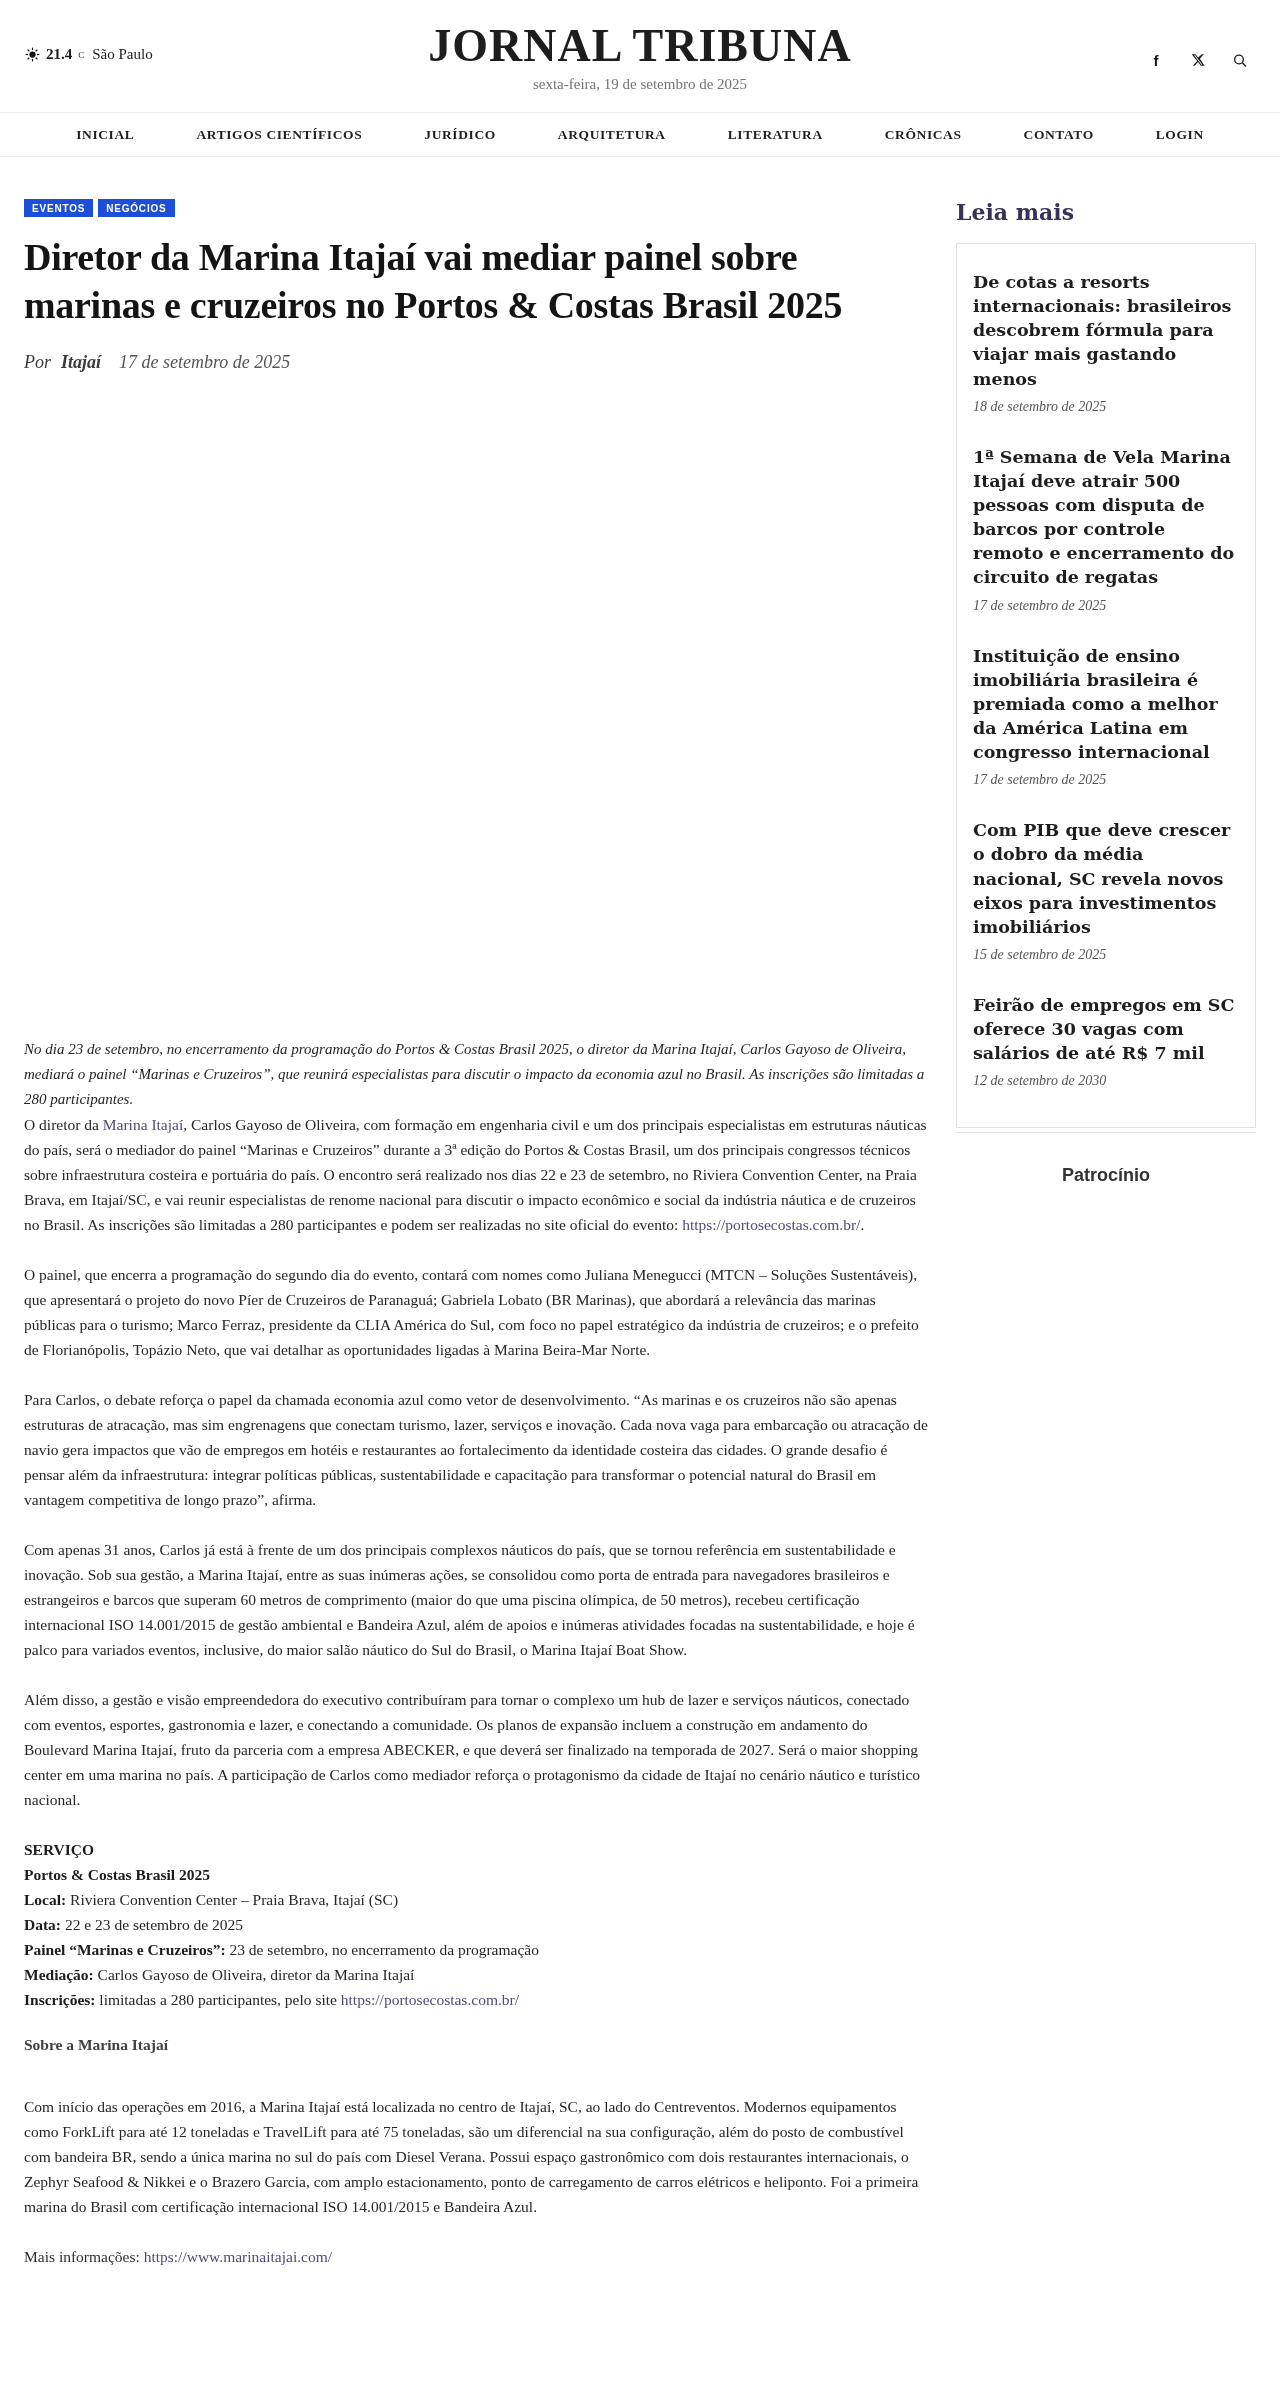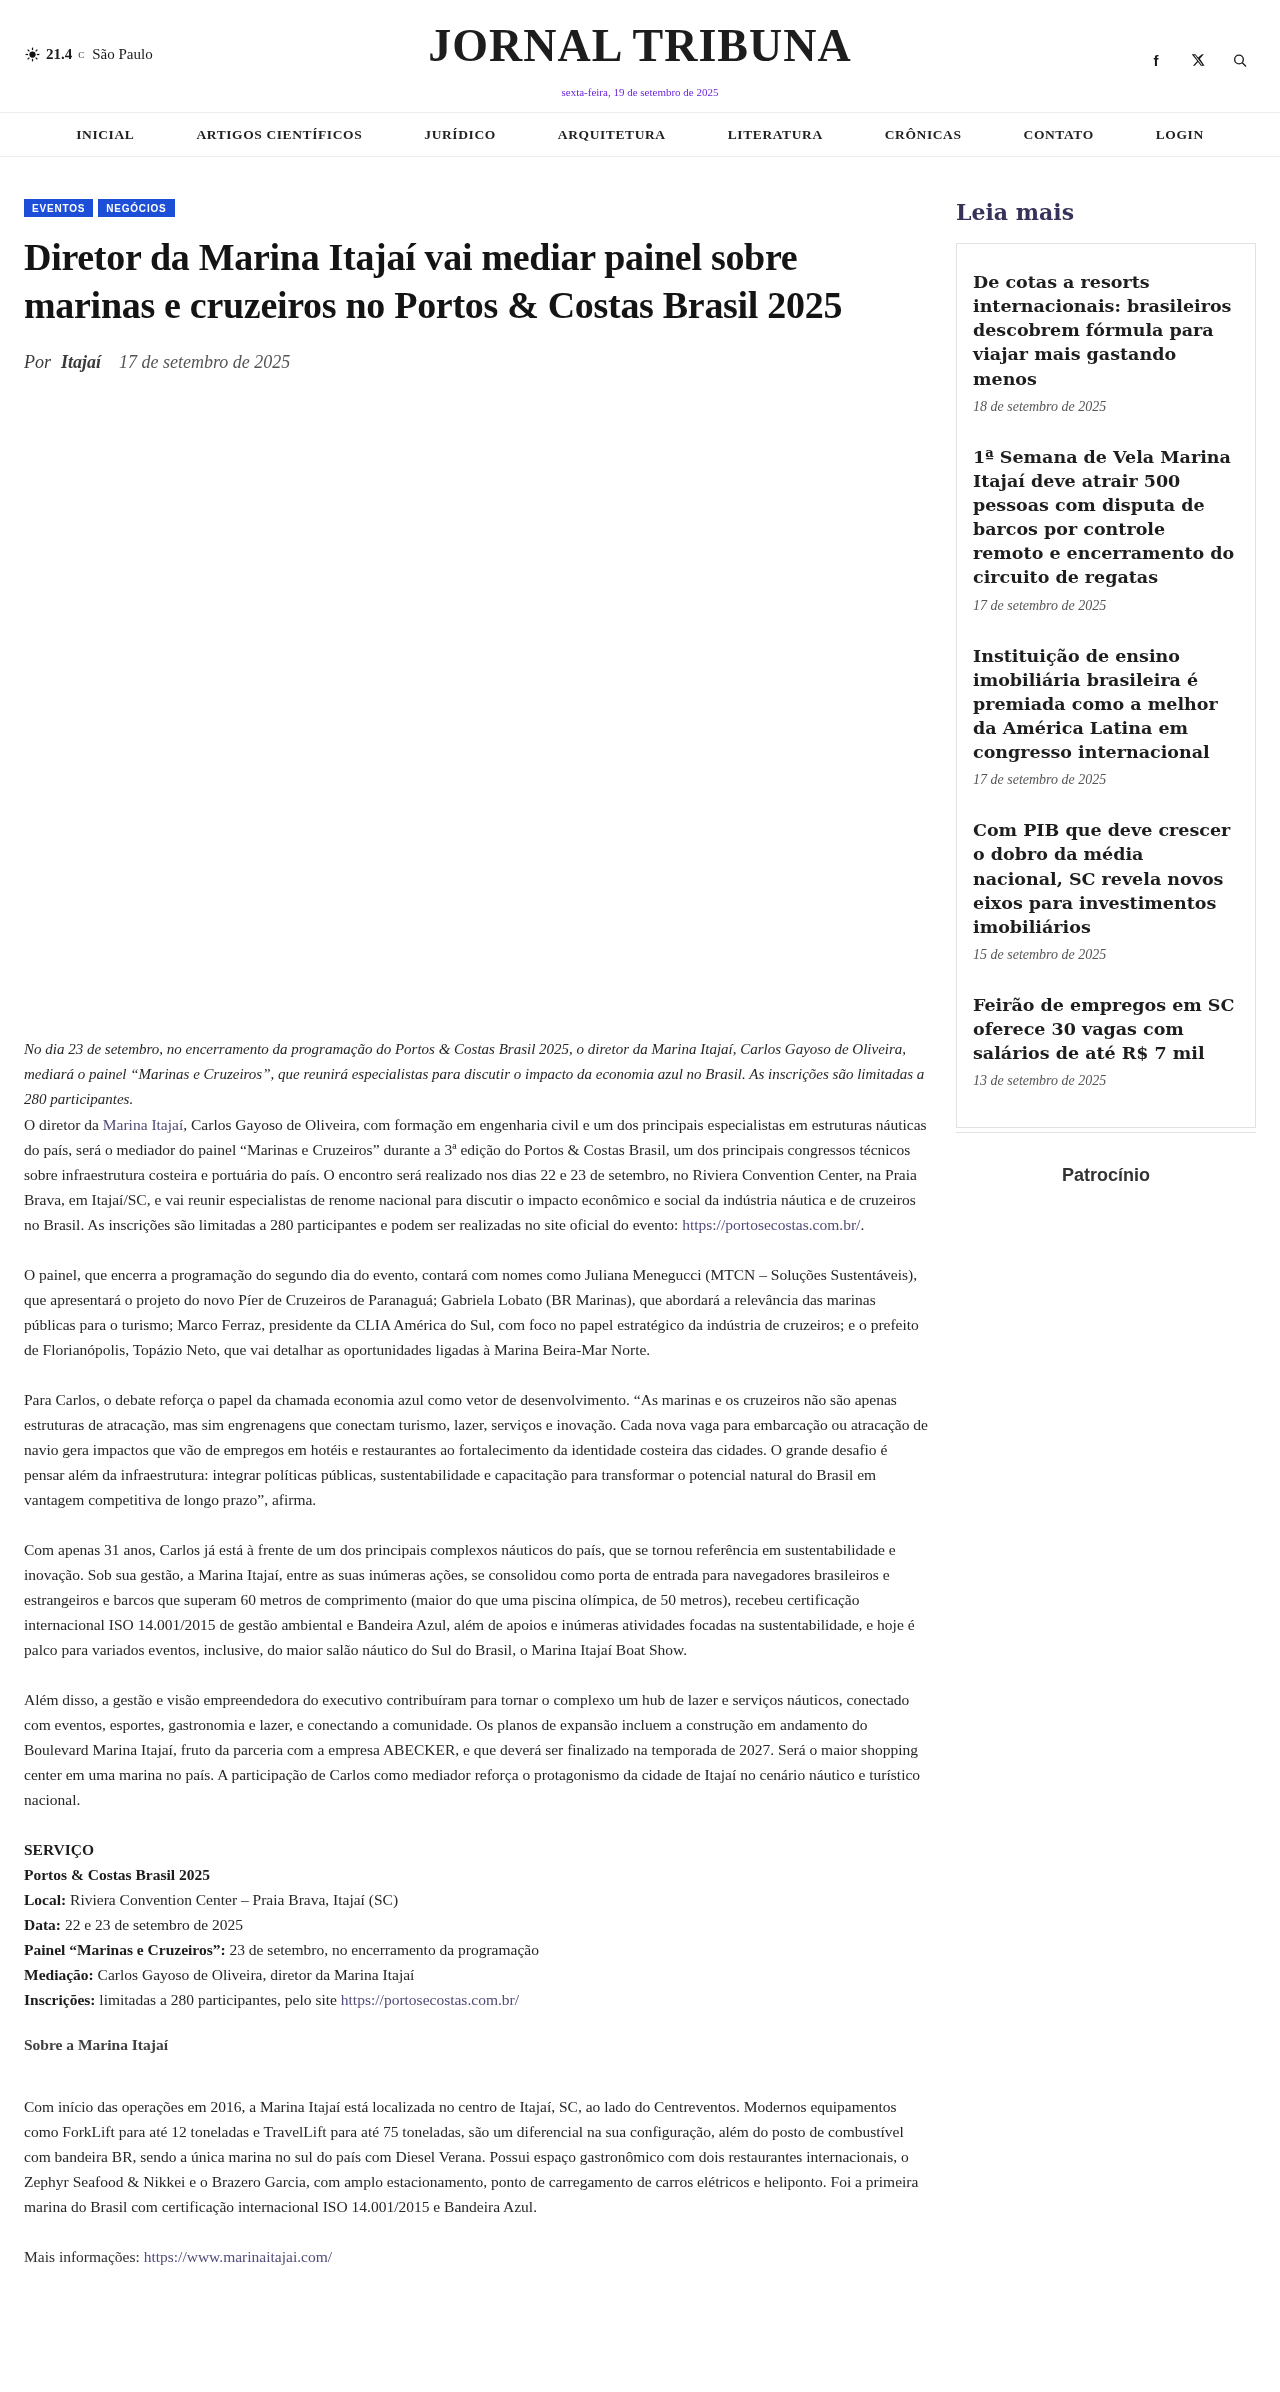--- a/index.html
+++ b/index.html
@@ -21,21 +21,21 @@
     font-size:15px; color:#1c1c1c;
   }
   .weather .temp { font-weight:bold; }
   .weather sup { font-size:9px; margin-right:2px; }
   .sun-ic { width:15px; height:15px; display:inline-block; }
   .masthead { text-align:center; padding-top:22px; }
   .masthead h1 {
     font-size:46px; font-weight:700; letter-spacing:1px; color:#1d1d1d;
     font-family:"Liberation Serif", serif; line-height:1.05;
   }
-  .masthead .mdate { font-size:11px; color:#6d28d9; margin-top:16px; }
+  .masthead .mdate { font-size:15px; color:#737373; margin-top:6px; }
   .social {
     position:absolute; right:32px; top:52px;
     display:flex; align-items:center; gap:26px;
   }
   .social .sic { width:16px; height:16px; display:inline-flex; align-items:center; justify-content:center;
     font-family:"Liberation Sans", sans-serif; font-weight:bold; font-size:15px; color:#1a1a1a; cursor:pointer; }
 
   
   .mainnav {
     height:45px; border-top:1px solid #ececec; border-bottom:1px solid #ececec;
@@ -223,21 +223,21 @@
       <div class="side-item">
         <a href="#" class="si-title">Instituição de ensino imobiliária brasileira é premiada como a melhor da América Latina em congresso internacional</a>
         <span class="si-date">17 de setembro de 2025</span>
       </div>
       <div class="side-item">
         <a href="#" class="si-title">Com PIB que deve crescer o dobro da média nacional, SC revela novos eixos para investimentos imobiliários</a>
         <span class="si-date">15 de setembro de 2025</span>
       </div>
       <div class="side-item">
         <a href="#" class="si-title">Feirão de empregos em SC oferece 30 vagas com salários de até R$ 7 mil</a>
-        <span class="si-date">13 de setembro de 2025</span>
+        <span class="si-date">12 de setembro de 2030</span>
       </div>
 
     </div>
     <div class="side-divider"></div>
     <h3 class="sponsor">Patrocínio</h3>
   </aside>
 
 </div>
 
 </body></html>

